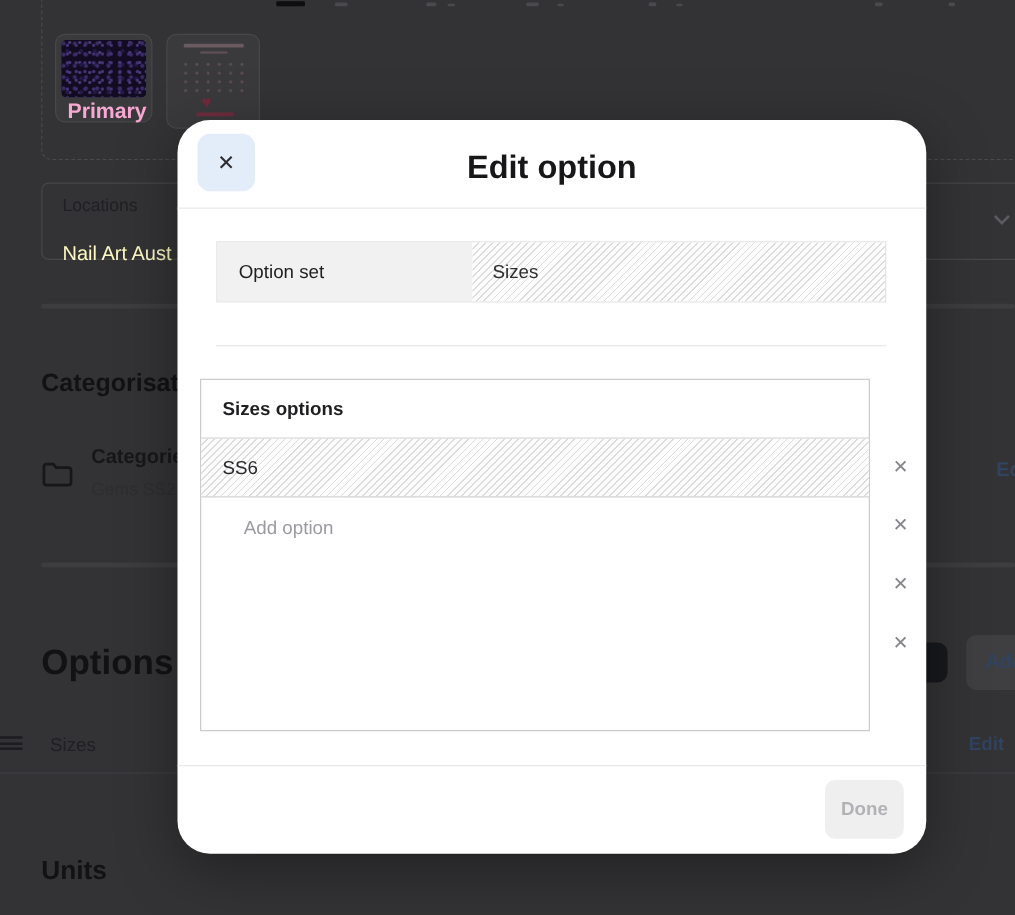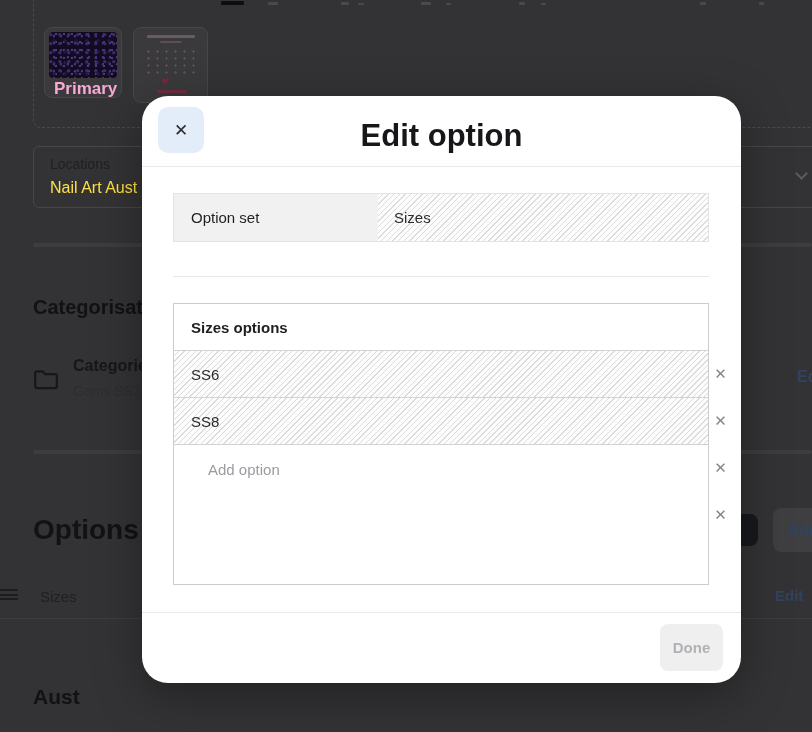--- a/index.html
+++ b/index.html
@@ -33,21 +33,21 @@
   .cal-sub { left:26px; top:13px; width:22px; height:2px; background:#5d4d55; border-radius:1px; }
   .cal-grid { left:10px; top:20px; width:56px; height:28px;
     background-image:radial-gradient(circle, #5d4d55 0 1px, transparent 1.4px);
     background-size:9px 7px; }
   .cal-heart { left:27px; top:46px; font-size:14px; color:#73293b; line-height:14px; }
   .cal-red { left:23px; top:62px; width:30px; height:3px; background:#702c3e; border-radius:1px; }
 
   #locations-box { left:33px; top:146px; width:787px; height:62px;
     border:1px solid #47474a; border-radius:6px; }
   #locations-label { left:16px; top:9px; font-size:14px; color:#202024; }
-  #locations-value { left:16px; top:32px; font-size:16px; color:#fde047; }
+  #locations-value { left:16px; top:48px; font-size:16px; color:#fef9c3; }
   #locations-chevron { left:763px; top:22px; width:9px; height:9px;
     border-right:2px solid #5c5c60; border-bottom:2px solid #5c5c60;
     transform:rotate(45deg); }
 
   .section-bar { left:33px; width:779px; height:4px; background:#3d3d3f; border-radius:2px; }
 
   .bg-heading { color:#121214; font-weight:bold; }
   #categorisation-heading { left:33px; top:296px; font-size:20px; }
   #folder-icon { left:33px; top:368px; }
   #category-name { left:73px; top:357px; font-size:16px; font-weight:bold; color:#17171a; }
@@ -69,37 +69,37 @@
 
   
   #backdrop { position:absolute; inset:0; background:rgba(0,0,0,0); }
 
   
   #modal { left:142px; top:96px; width:599px; height:587px; background:#ffffff;
     border-radius:26px; box-shadow:0 12px 48px rgba(0,0,0,0.35); }
   #modal-close { left:16px; top:11px; width:46px; height:46px; border:none;
     background:#e3edf9; border-radius:10px; font-size:17px; color:#2c2c31;
     cursor:pointer; font-family:"Liberation Sans",sans-serif; }
-  #modal-title { left:0; top:22px; width:100%; text-align:center; font-size:31px;
+  #modal-title { left:0; top:22px; width:100%; text-align:center; font-size:26px;
     font-weight:bold; color:#17171a; }
   .modal-divider { left:0; width:599px; height:1px; background:#e9e9ea; }
   #header-divider { top:70px; }
 
   .hatch { background-color:#fdfdfd;
     background-image:repeating-linear-gradient(135deg, transparent 0, transparent 3px, #dcdcdc 3px, #dcdcdc 4px); }
 
   #option-set-row { left:31px; top:97px; width:536px; height:49px;
     border:1px solid #e3e3e4; display:flex; }
   #option-set-key { width:204px; height:100%; background:#f1f1f1; display:flex;
     align-items:center; padding-left:17px; font-size:15px; font-weight:normal; color:#1f1f21; }
   #option-set-value { flex:1; display:flex; align-items:center; padding-left:16px;
     font-size:15px; color:#2e2e31; }
   #mid-divider { left:31px; top:180px; width:536px; background:#e7e7e8; height:1px; }
 
-  #options-box { left:31px; top:207px; width:536px; height:282px;
+  #options-box { left:18px; top:207px; width:536px; height:282px;
     border:1px solid #cccccd; background:#fff; }
   #options-box-header { height:47px; border-bottom:1px solid #d2d2d3; display:flex;
     align-items:center; padding-left:17px; font-size:15px; font-weight:bold; color:#1f1f21; }
   .opt-row { height:47px; border-bottom:1px solid #d2d2d3; display:flex;
     align-items:center; padding-left:17px; font-size:15px; color:#2a2a2e; }
   #add-row { height:48px; display:flex; align-items:center; border:none; }
   #add-option-input { width:100%; height:100%; border:none; outline:none;
     padding-left:17px; font-size:15px; color:#2a2a2e; background:transparent;
     font-family:"Liberation Sans",sans-serif; }
   #add-option-input::placeholder { color:#9b9ba1; }
@@ -168,21 +168,21 @@
 
   <div id="drag-handle" class="abs">
       <span></span>
       <span></span>
       <span></span>
     </div>
   <div id="options-row-label" class="abs">Sizes</div>
   <div id="options-row-edit" class="bg-link abs">Edit</div>
   <div id="options-row-divider" class="abs"></div>
 
-  <div id="units-heading" class="bg-heading abs">Aust</div>
+  <div id="units-heading" class="bg-heading abs">Units</div>
 </div>
 
 <div id="backdrop"></div>
 
 <div id="modal" class="abs">
   <button id="modal-close" class="abs">
     <span>✕</span>
   </button>
   <div id="modal-title" class="abs">Edit option</div>
   <div id="header-divider" class="modal-divider abs"></div>
@@ -191,23 +191,20 @@
     <div id="option-set-key">Option set</div>
     <div id="option-set-value" class="hatch">Sizes</div>
   </div>
   <div id="mid-divider" class="abs"></div>
 
   <div id="options-box" class="abs">
     <div id="options-box-header">Sizes options</div>
     <div class="opt-row hatch">
       <span>SS6</span>
     </div>
-    <div class="opt-row hatch">
-      <span>SS8</span>
-    </div>
     <div id="add-row" class="opt-row">
       <input id="add-option-input" placeholder="Add option" style="">
     </div>
   </div>
 
   <button class="remove-btn abs" style="top:269px;"><span>✕</span></button>
   <button class="remove-btn abs" style="top:316px;"><span>✕</span></button>
   <button class="remove-btn abs" style="top:363px;"><span>✕</span></button>
   <button class="remove-btn abs" style="top:410px;"><span>✕</span></button>
 

